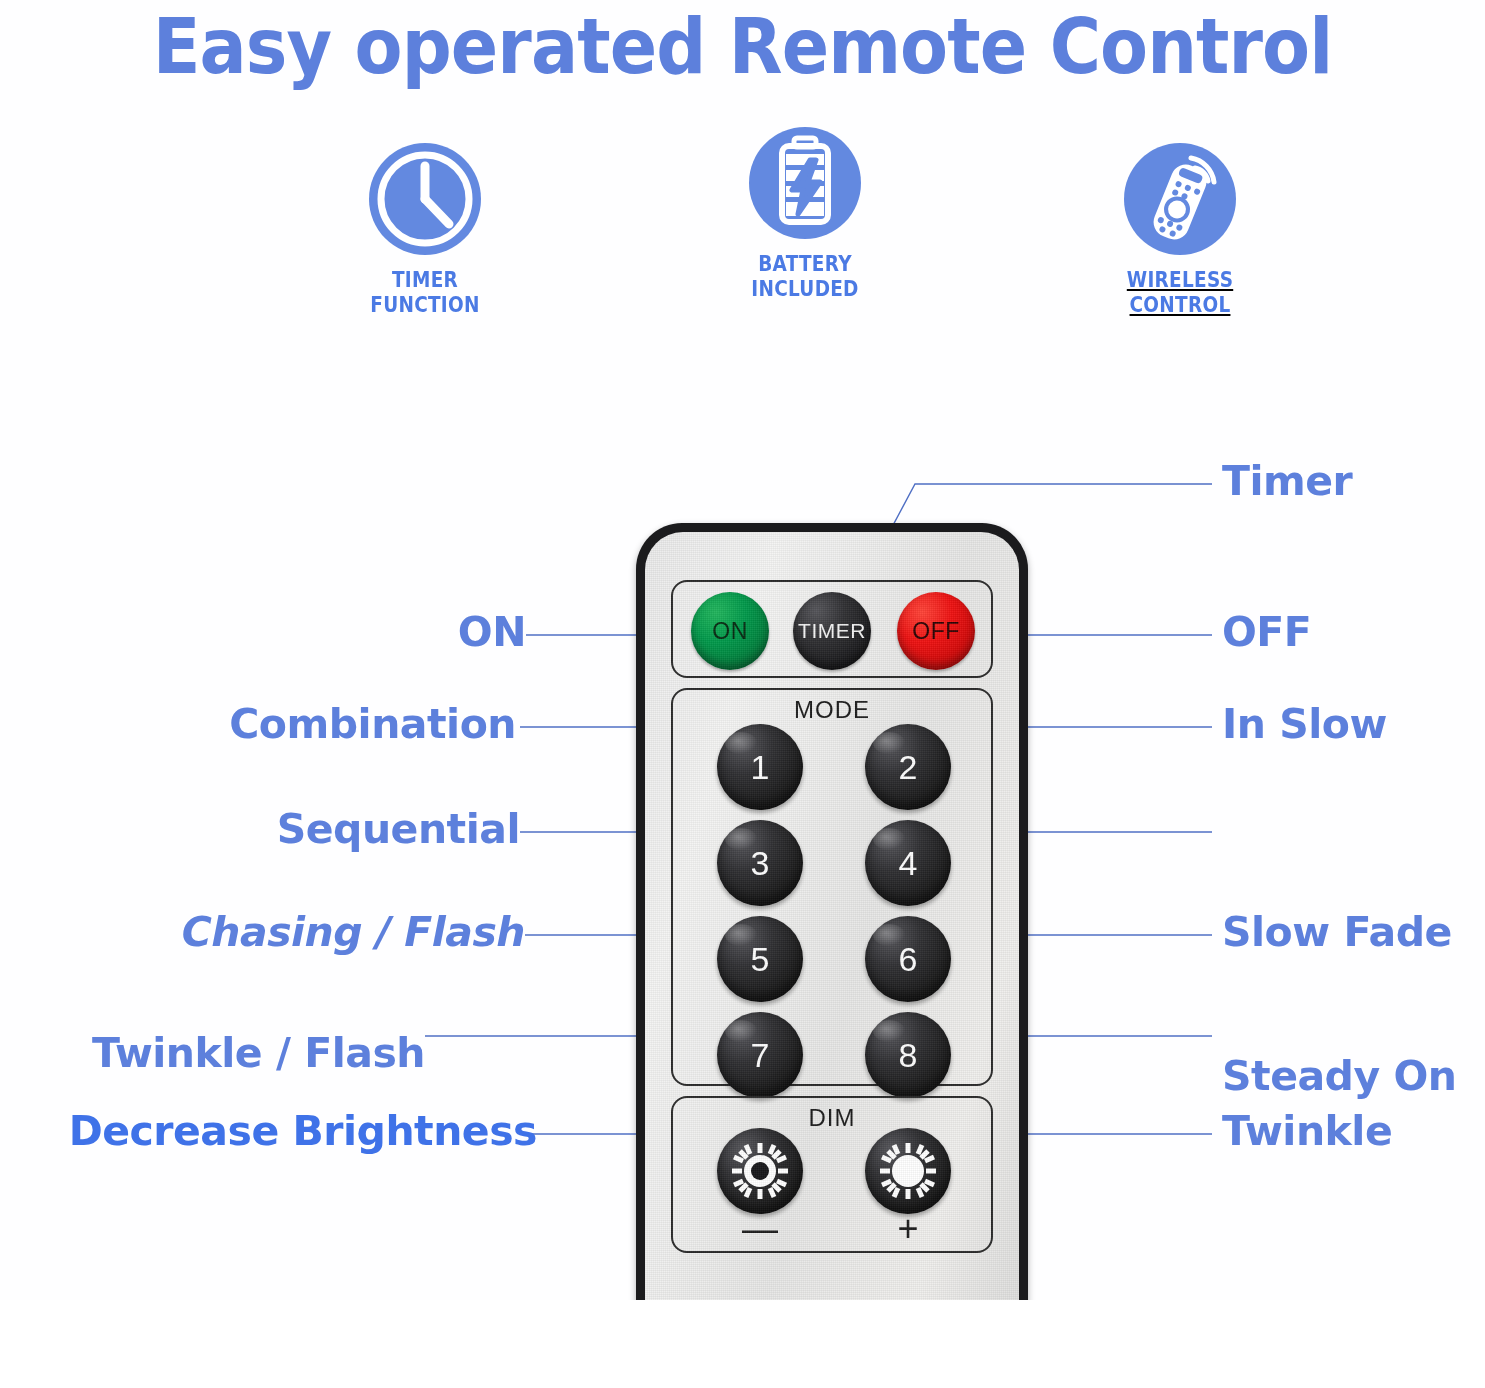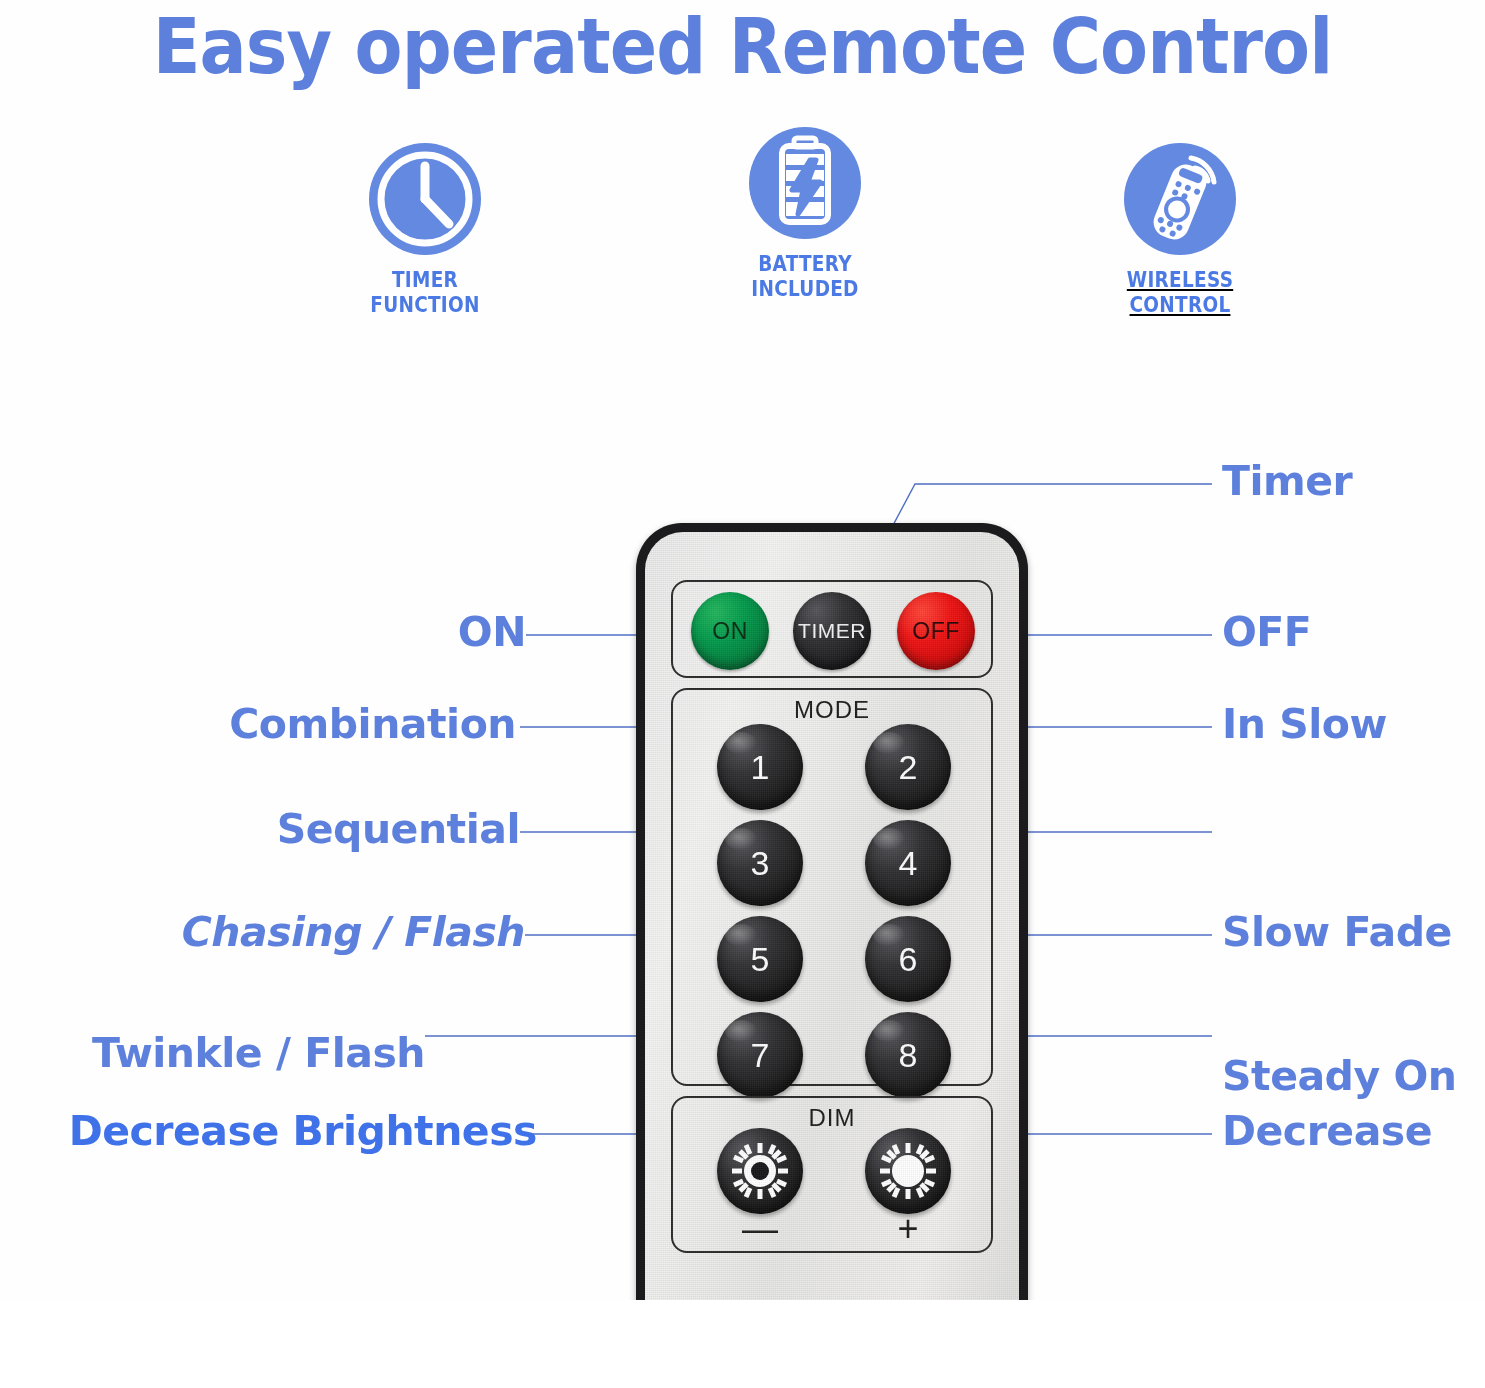--- a/index.html
+++ b/index.html
@@ -412,15 +412,15 @@
   <div class="callout left" style="left:120px; top:805px; width:400px;">Sequential</div>
   <div class="callout left" style="left:80px; top:908px; width:445px;font-style:italic;">Chasing / Flash</div>
   <div class="callout left" style="left:80px; top:1022px; width:345px;margin-top:7px;">Twinkle / Flash</div>
   <div class="callout left hot" style="left:0px; top:1107px; width:515px;">Decrease Brightness</div>
 
   <div class="callout right" style="left:1222px; top:457px;">Timer</div>
   <div class="callout right" style="left:1222px; top:608px;">OFF</div>
   <div class="callout right" style="left:1222px; top:700px;">In Slow</div>
   <div class="callout right" style="left:1222px; top:908px;">Slow Fade</div>
   <div class="callout right" style="left:1222px; top:1052px;text-align:right;">Steady On</div>
-  <div class="callout right" style="left:1222px; top:1107px;">Decrease</div>
+  <div class="callout right" style="left:1222px; top:1107px;">Twinkle</div>
 
 </div>
 
 </body></html>

